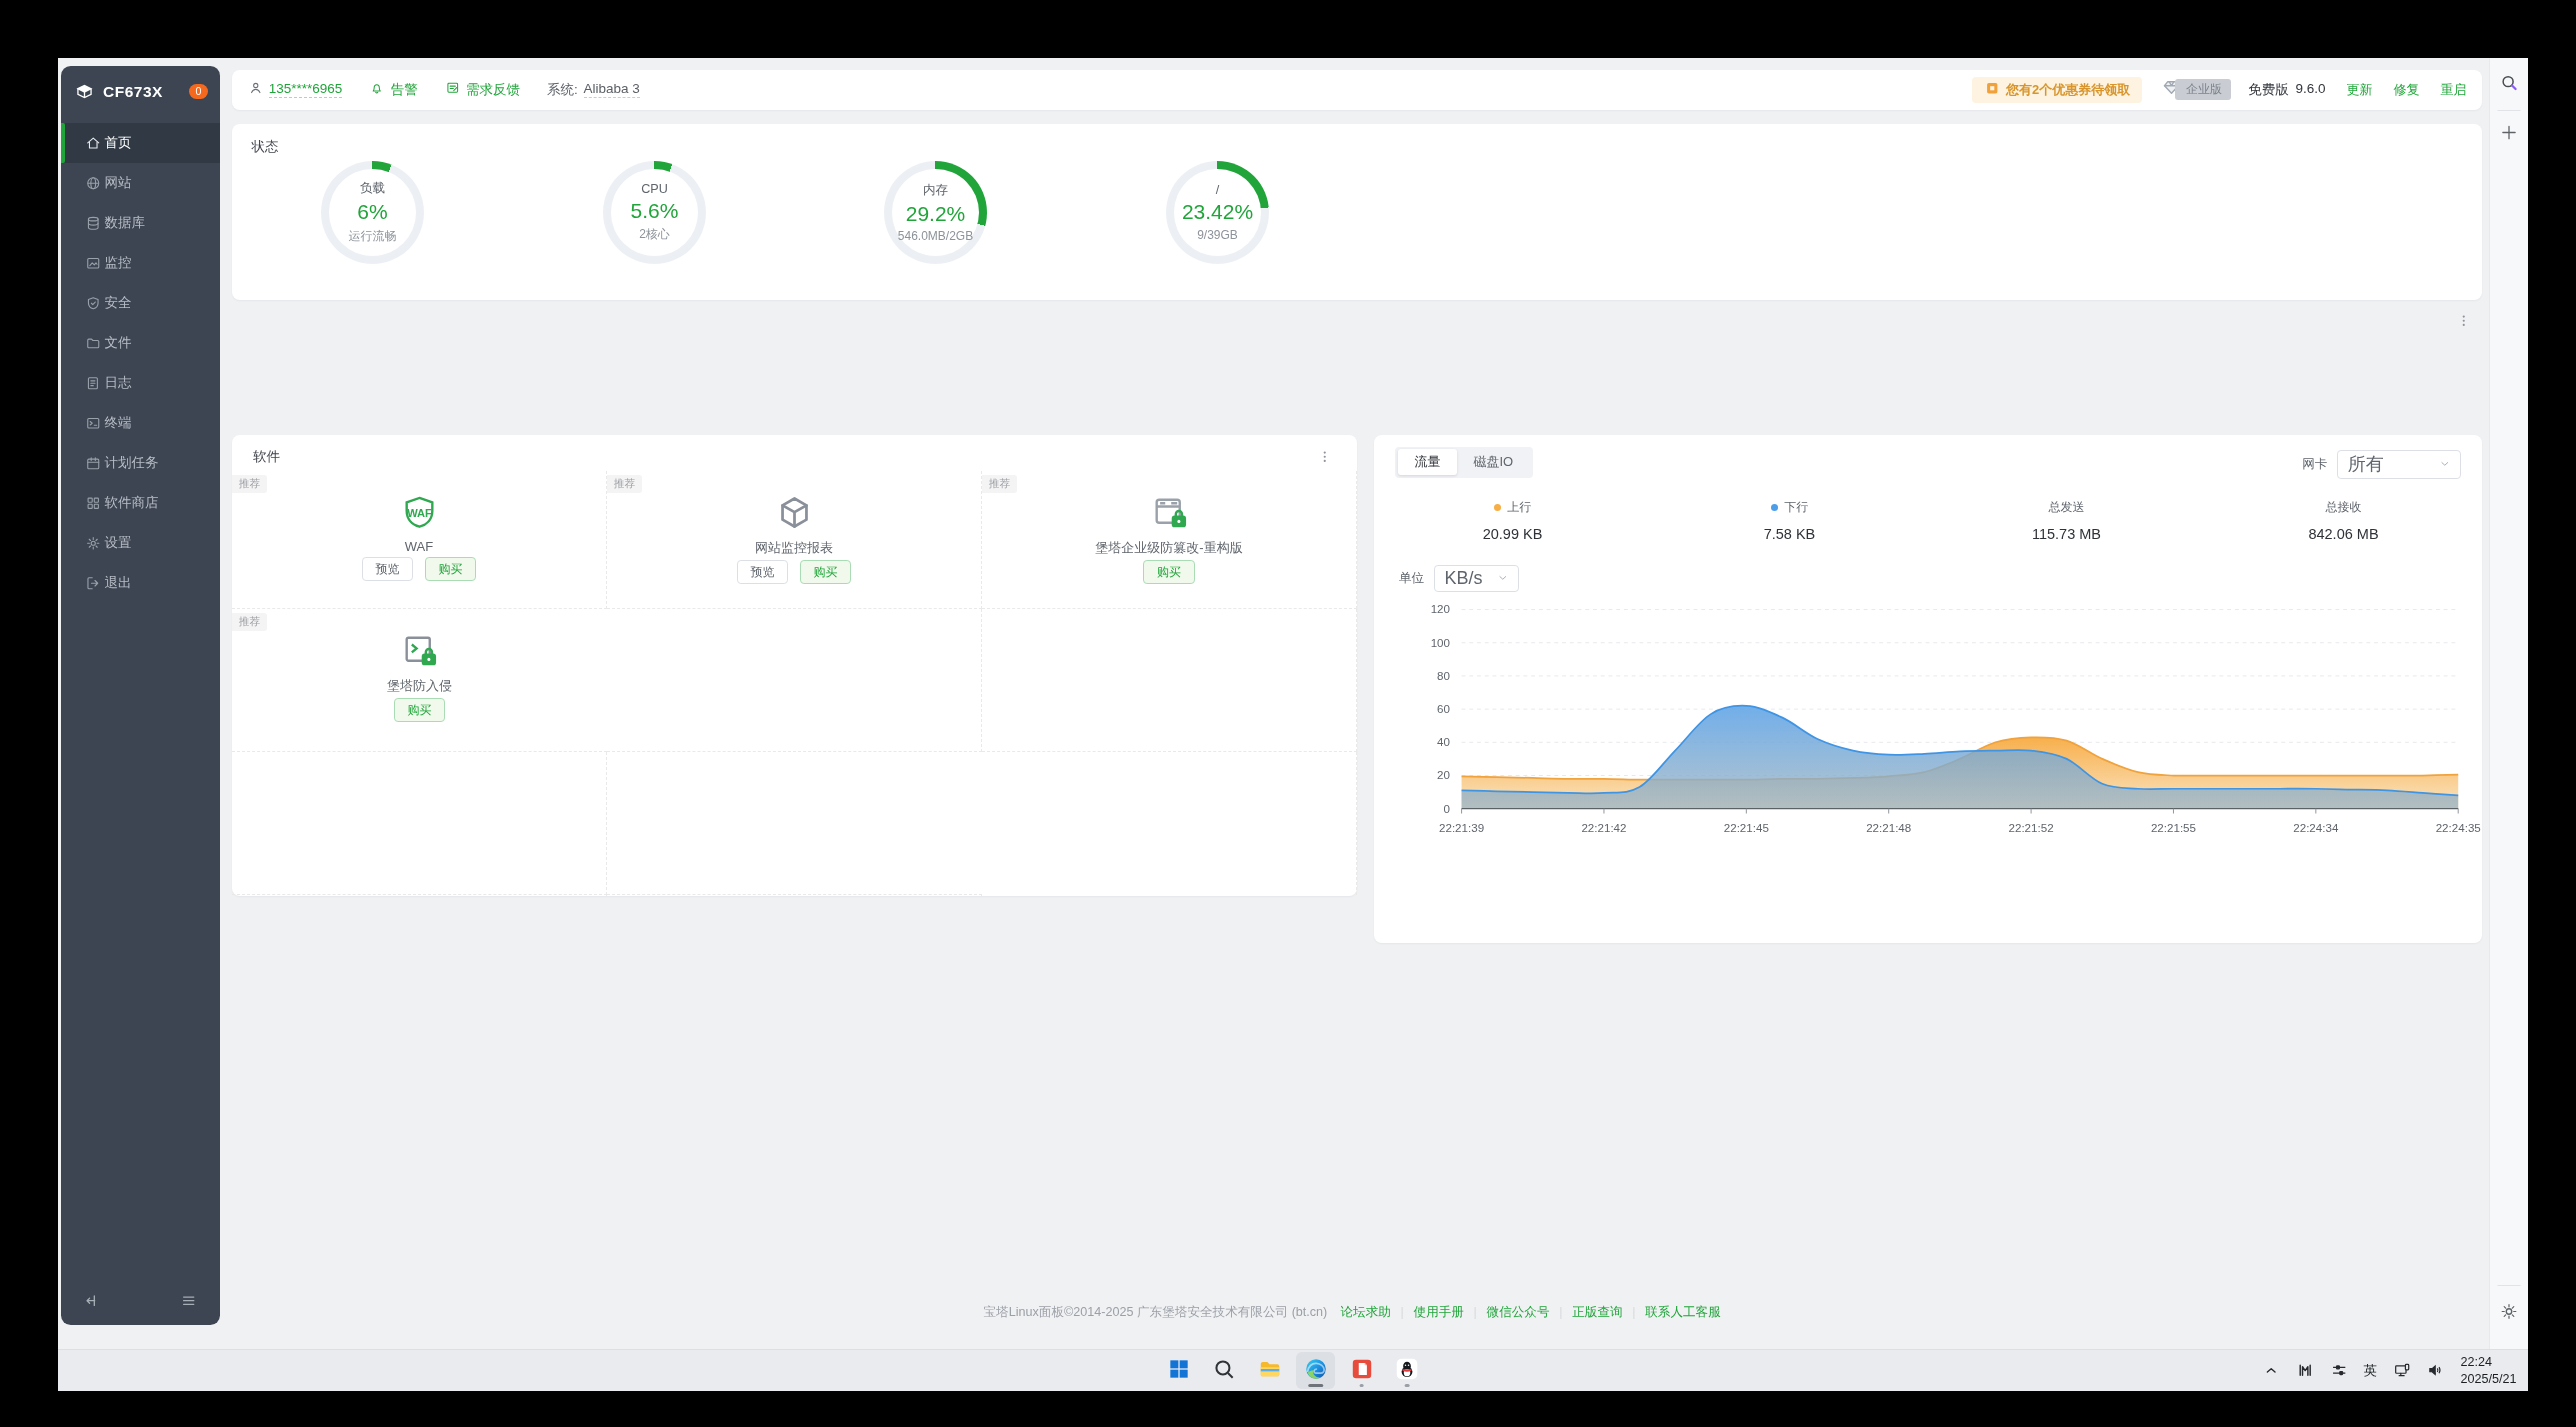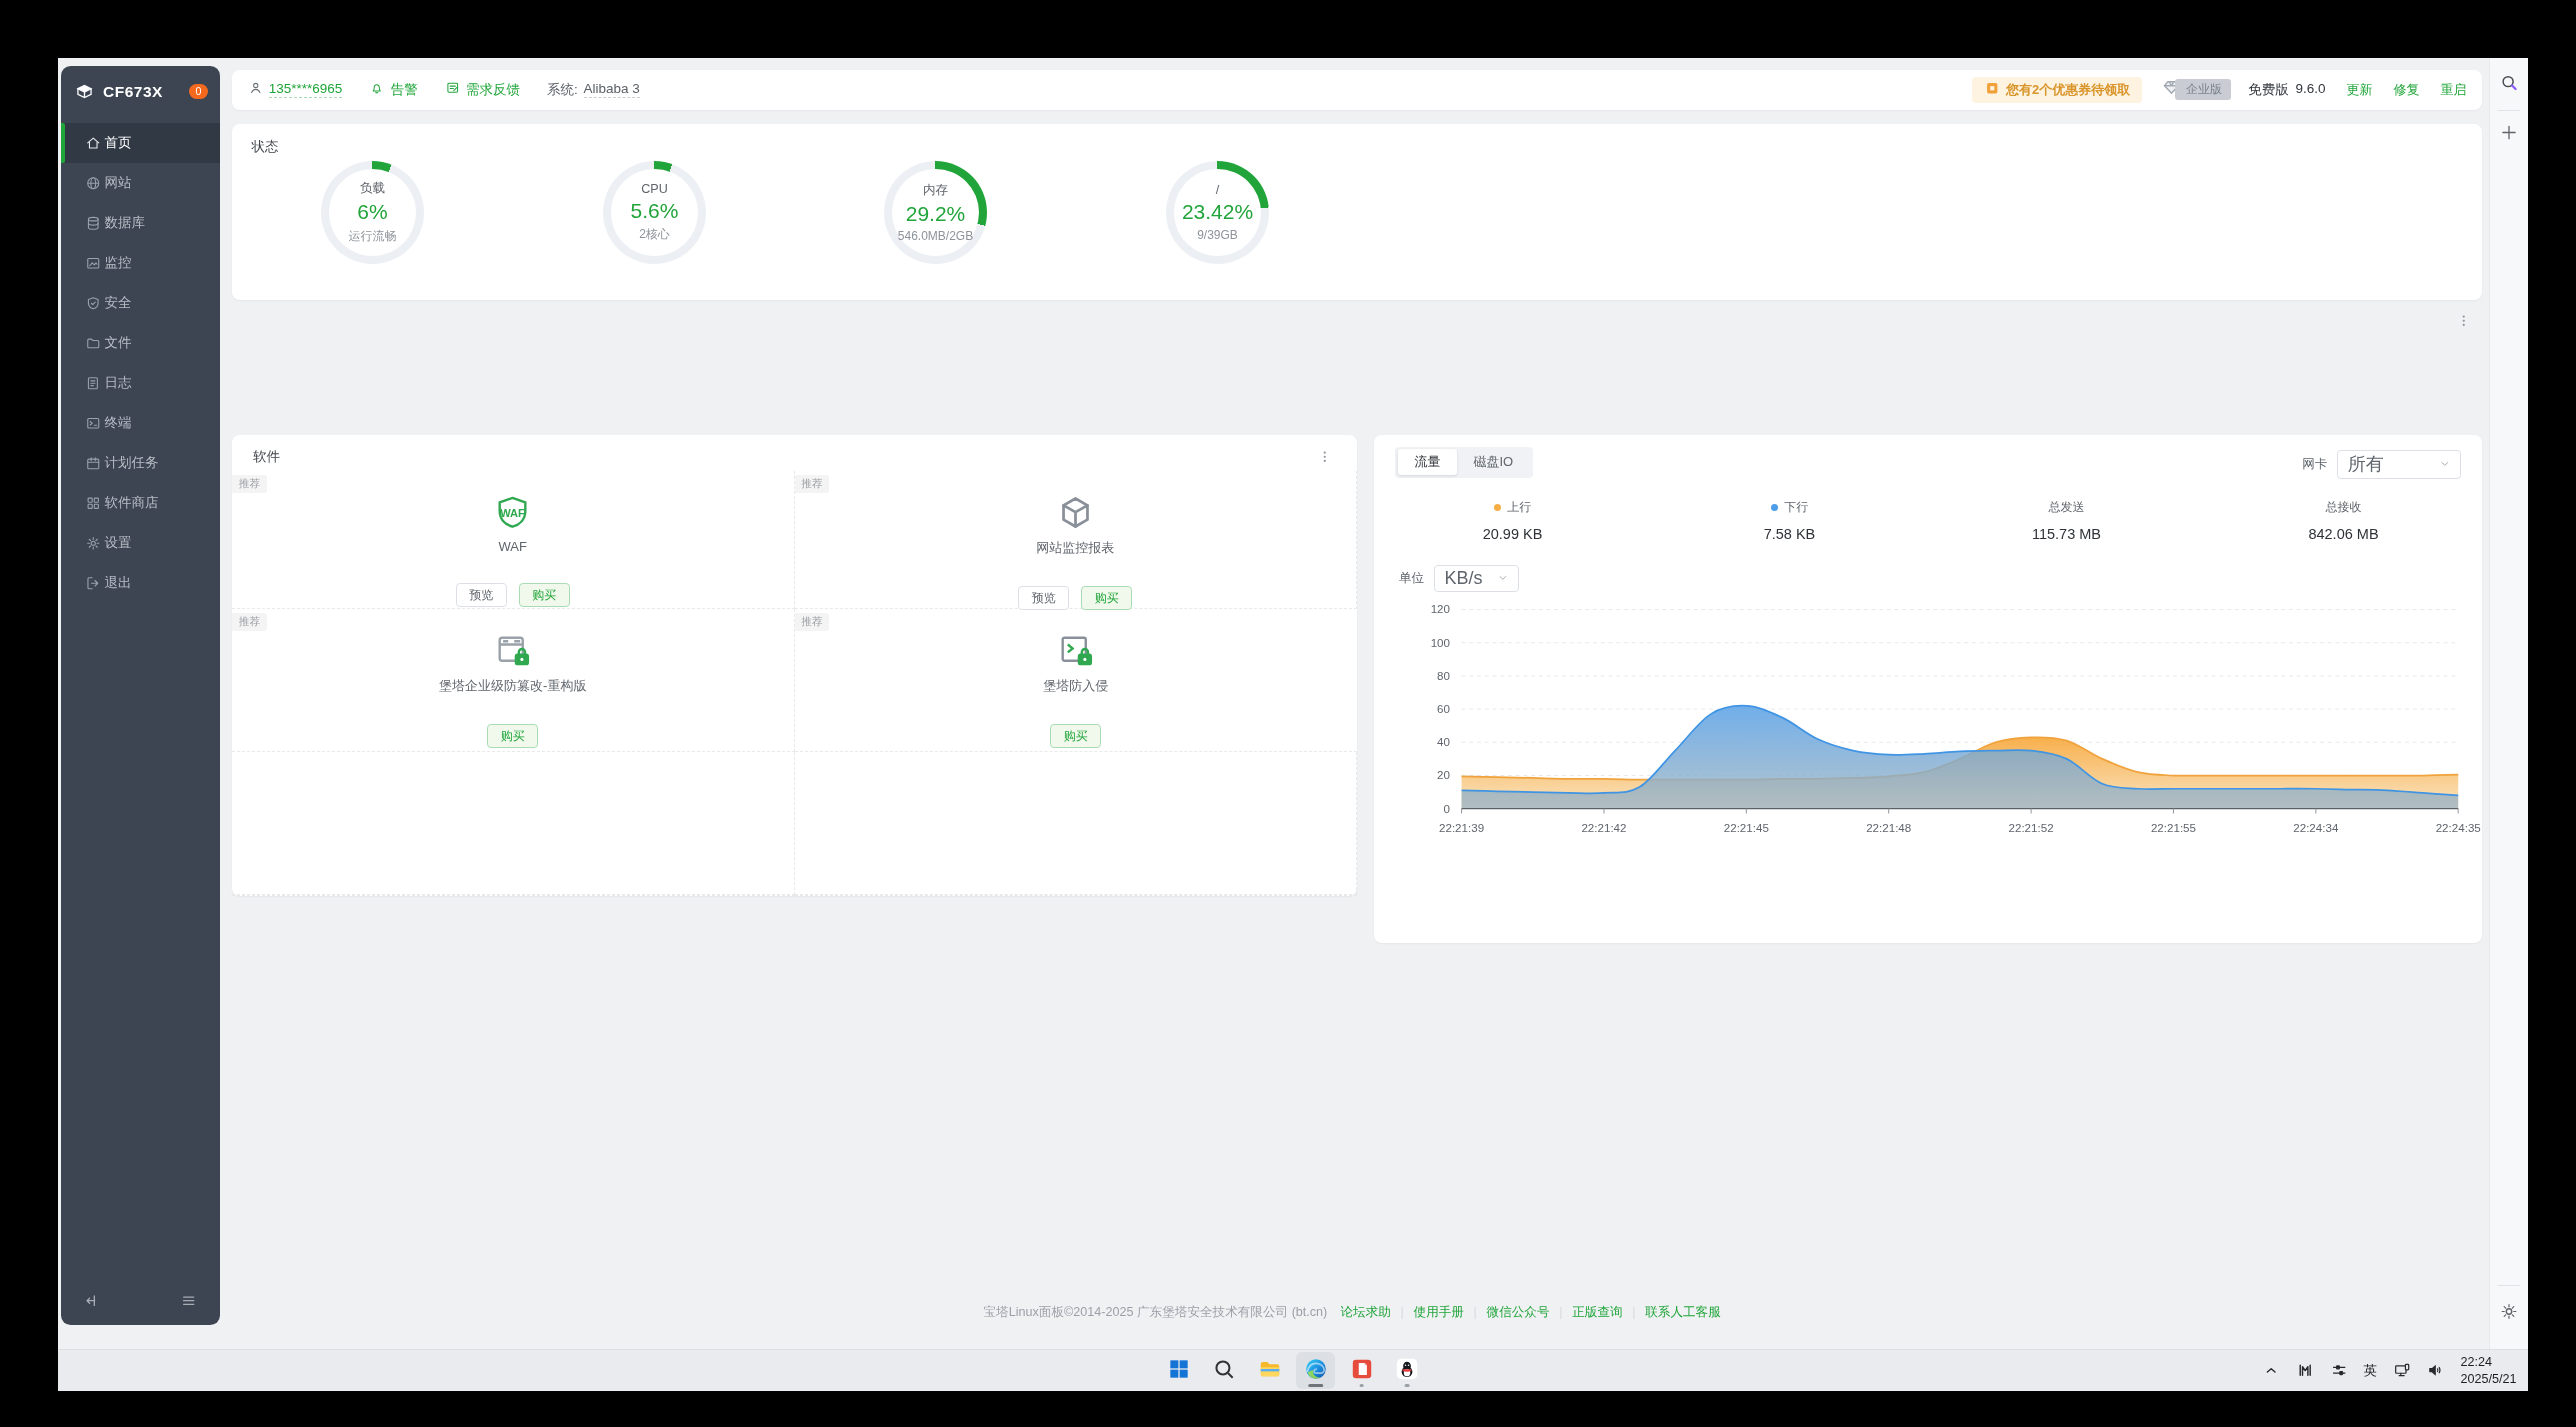--- a/index.html
+++ b/index.html
@@ -62,29 +62,29 @@
   .site-card{left:174px;top:255px;width:252px;height:108px;cursor:pointer}
   .site-ico{position:absolute;left:21px;top:32px;width:45px;height:45px;border-radius:9.7px;background:#e7f5ea;display:flex;align-items:center;justify-content:center}
   .site-ico svg{width:25px;height:25px}
   .site-title{position:absolute;left:77px;top:33px;font-size:13px;color:#5f656c;white-space:nowrap}
   .site-value{position:absolute;left:77px;top:58px;font-size:14.5px;color:#20a53a}
 
   
   .soft-card{left:174px;top:377px;width:1125px;height:461px}
   .soft-title{position:absolute;left:21px;top:12.6px}
   .soft-dots{right:25px;top:13.5px}
-  .soft-grid{position:absolute;left:0;top:36px;width:1125px;height:425px;display:grid;grid-template-columns:repeat(2,1fr);grid-template-rows:138px 143px 143px}
+  .soft-grid{position:absolute;left:0;top:36px;width:1125px;height:425px;display:grid;grid-template-columns:repeat(3,1fr);grid-template-rows:138px 143px 143px}
   .sw-cell{position:relative;border-right:1px dashed #e9e9ea;border-bottom:1px dashed #e9e9ea;display:flex;flex-direction:column;align-items:center}
   .sw-cell:nth-child(4n){border-right:none}
   .sw-cell:nth-child(n+9){border-bottom:none}
   .sw-tag{position:absolute;left:0;top:3.9px;background:#f4f4f5;color:#9b9ea3;font-size:10.6px;padding:1.9px 6.8px;border-radius:0 2.9px 2.9px 0}
   .sw-ico{margin-top:21px;height:43px}
   .sw-ico svg{width:41px;height:41px}
   .sw-name{font-size:13px;color:#5f656c;margin-top:3.9px;white-space:nowrap}
-  .sw-btns{display:flex;gap:11.6px;margin-top:29px}
+  .sw-btns{display:flex;gap:11.6px;margin-top:3px}
   .sw-btn{font-size:12px;padding:3.9px 12.6px;border-radius:3.9px;cursor:pointer;line-height:1.2}
   .btn-preview{background:#fff;border:1px solid #dcdfe6;color:#5f656c}
   .btn-buy{background:#f0f9eb;border:1px solid #a9dcb4;color:#20a53a}
 
   
   .mon-card{left:1316px;top:377px;width:1108px;height:508px}
   .tabs{position:absolute;left:21px;top:11.6px;display:flex;background:#f0f2f5;border-radius:3.9px;padding:2.9px}
   .tab{font-size:13px;color:#5f656c;padding:3.9px 16.5px;border-radius:2.9px;cursor:pointer}
   .tab.active{background:#fff;color:#2f3338;box-shadow:0 1px 2.9px rgba(0,0,0,.12)}
   .nic-wrap{position:absolute;right:21px;top:14.5px;display:flex;align-items:center;gap:9.7px}

